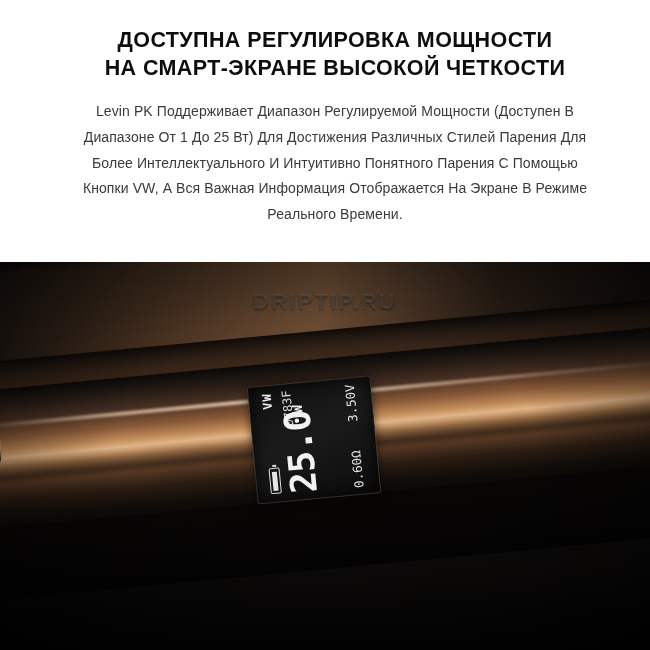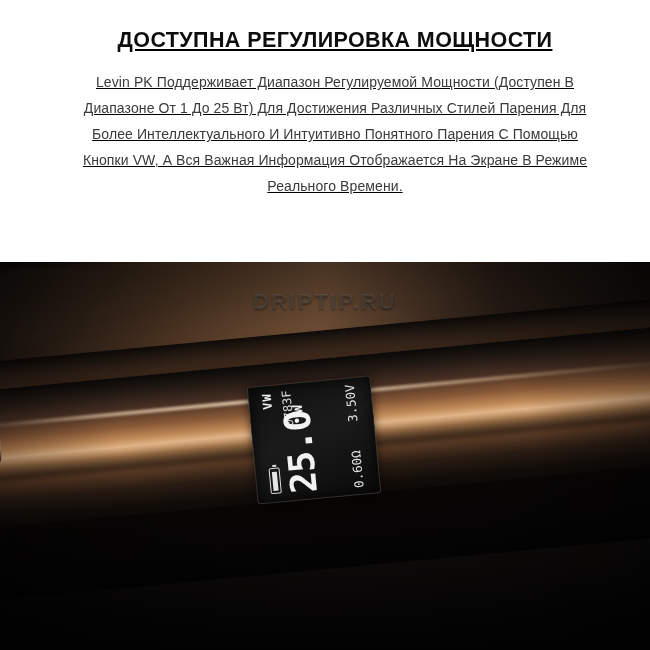--- a/index.html
+++ b/index.html
@@ -17,21 +17,20 @@
     position: relative;
     width: 650px;
     height: 650px;
     background: #ffffff;
   }
 
   
   .header {
     padding: 26px 38px 0 58px;
     box-sizing: border-box;
-    text-decoration: underline;
   }
   .title {
     text-align: center;
     color: #0d0d0d;
     font-weight: bold;
     font-size: 21.5px;
     letter-spacing: 0.4px;
     line-height: 1.32;
   }
   .title .line {
@@ -299,20 +298,21 @@
   }
 </style>
 </head>
 <body>
 
 <div class="page">
 
   <div class="header">
     <div class="title">
       <span class="line">ДОСТУПНА РЕГУЛИРОВКА МОЩНОСТИ</span>
+      <span class="line">НА СМАРТ-ЭКРАНЕ ВЫСОКОЙ ЧЕТКОСТИ</span>
     </div>
     <div class="subtitle">Levin PK Поддерживает Диапазон Регулируемой Мощности (Доступен В Диапазоне От 1 До 25 Вт) Для Достижения Различных Стилей Парения Для Более Интеллектуального И Интуитивно Понятного Парения С Помощью Кнопки VW, А Вся Важная Информация Отображается На Экране В Режиме Реального Времени.</div>
   </div>
 
   <div class="photo">
     <div class="backdrop"></div>
     <div class="glow"></div>
     <div class="band-top"></div>
 
     <div class="device">

